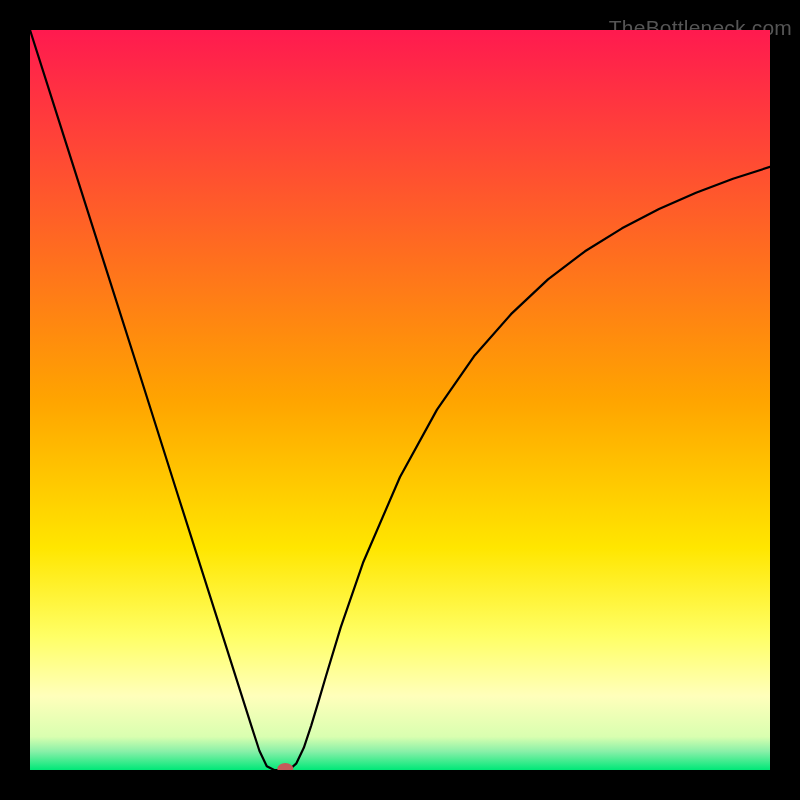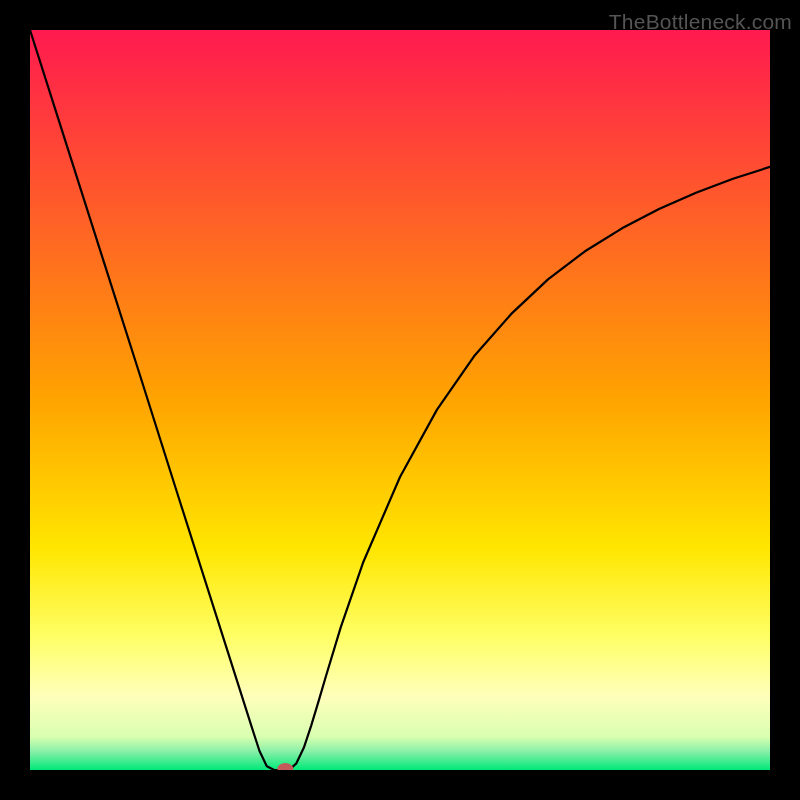--- a/index.html
+++ b/index.html
@@ -20,21 +20,21 @@
   .plot-area {
     position: absolute;
     left: 30px;
     top: 30px;
     width: 740px;
     height: 740px;
     
   }
   .watermark {
     position: absolute;
-    top: 10px;
+    top: 16px;
     right: 8px;
     color: #555;
     font-size: 21px;
     font-weight: 500;
     font-family: Arial, sans-serif;
     letter-spacing: 0.2px;
   }
   svg {
     display: block;
   }

